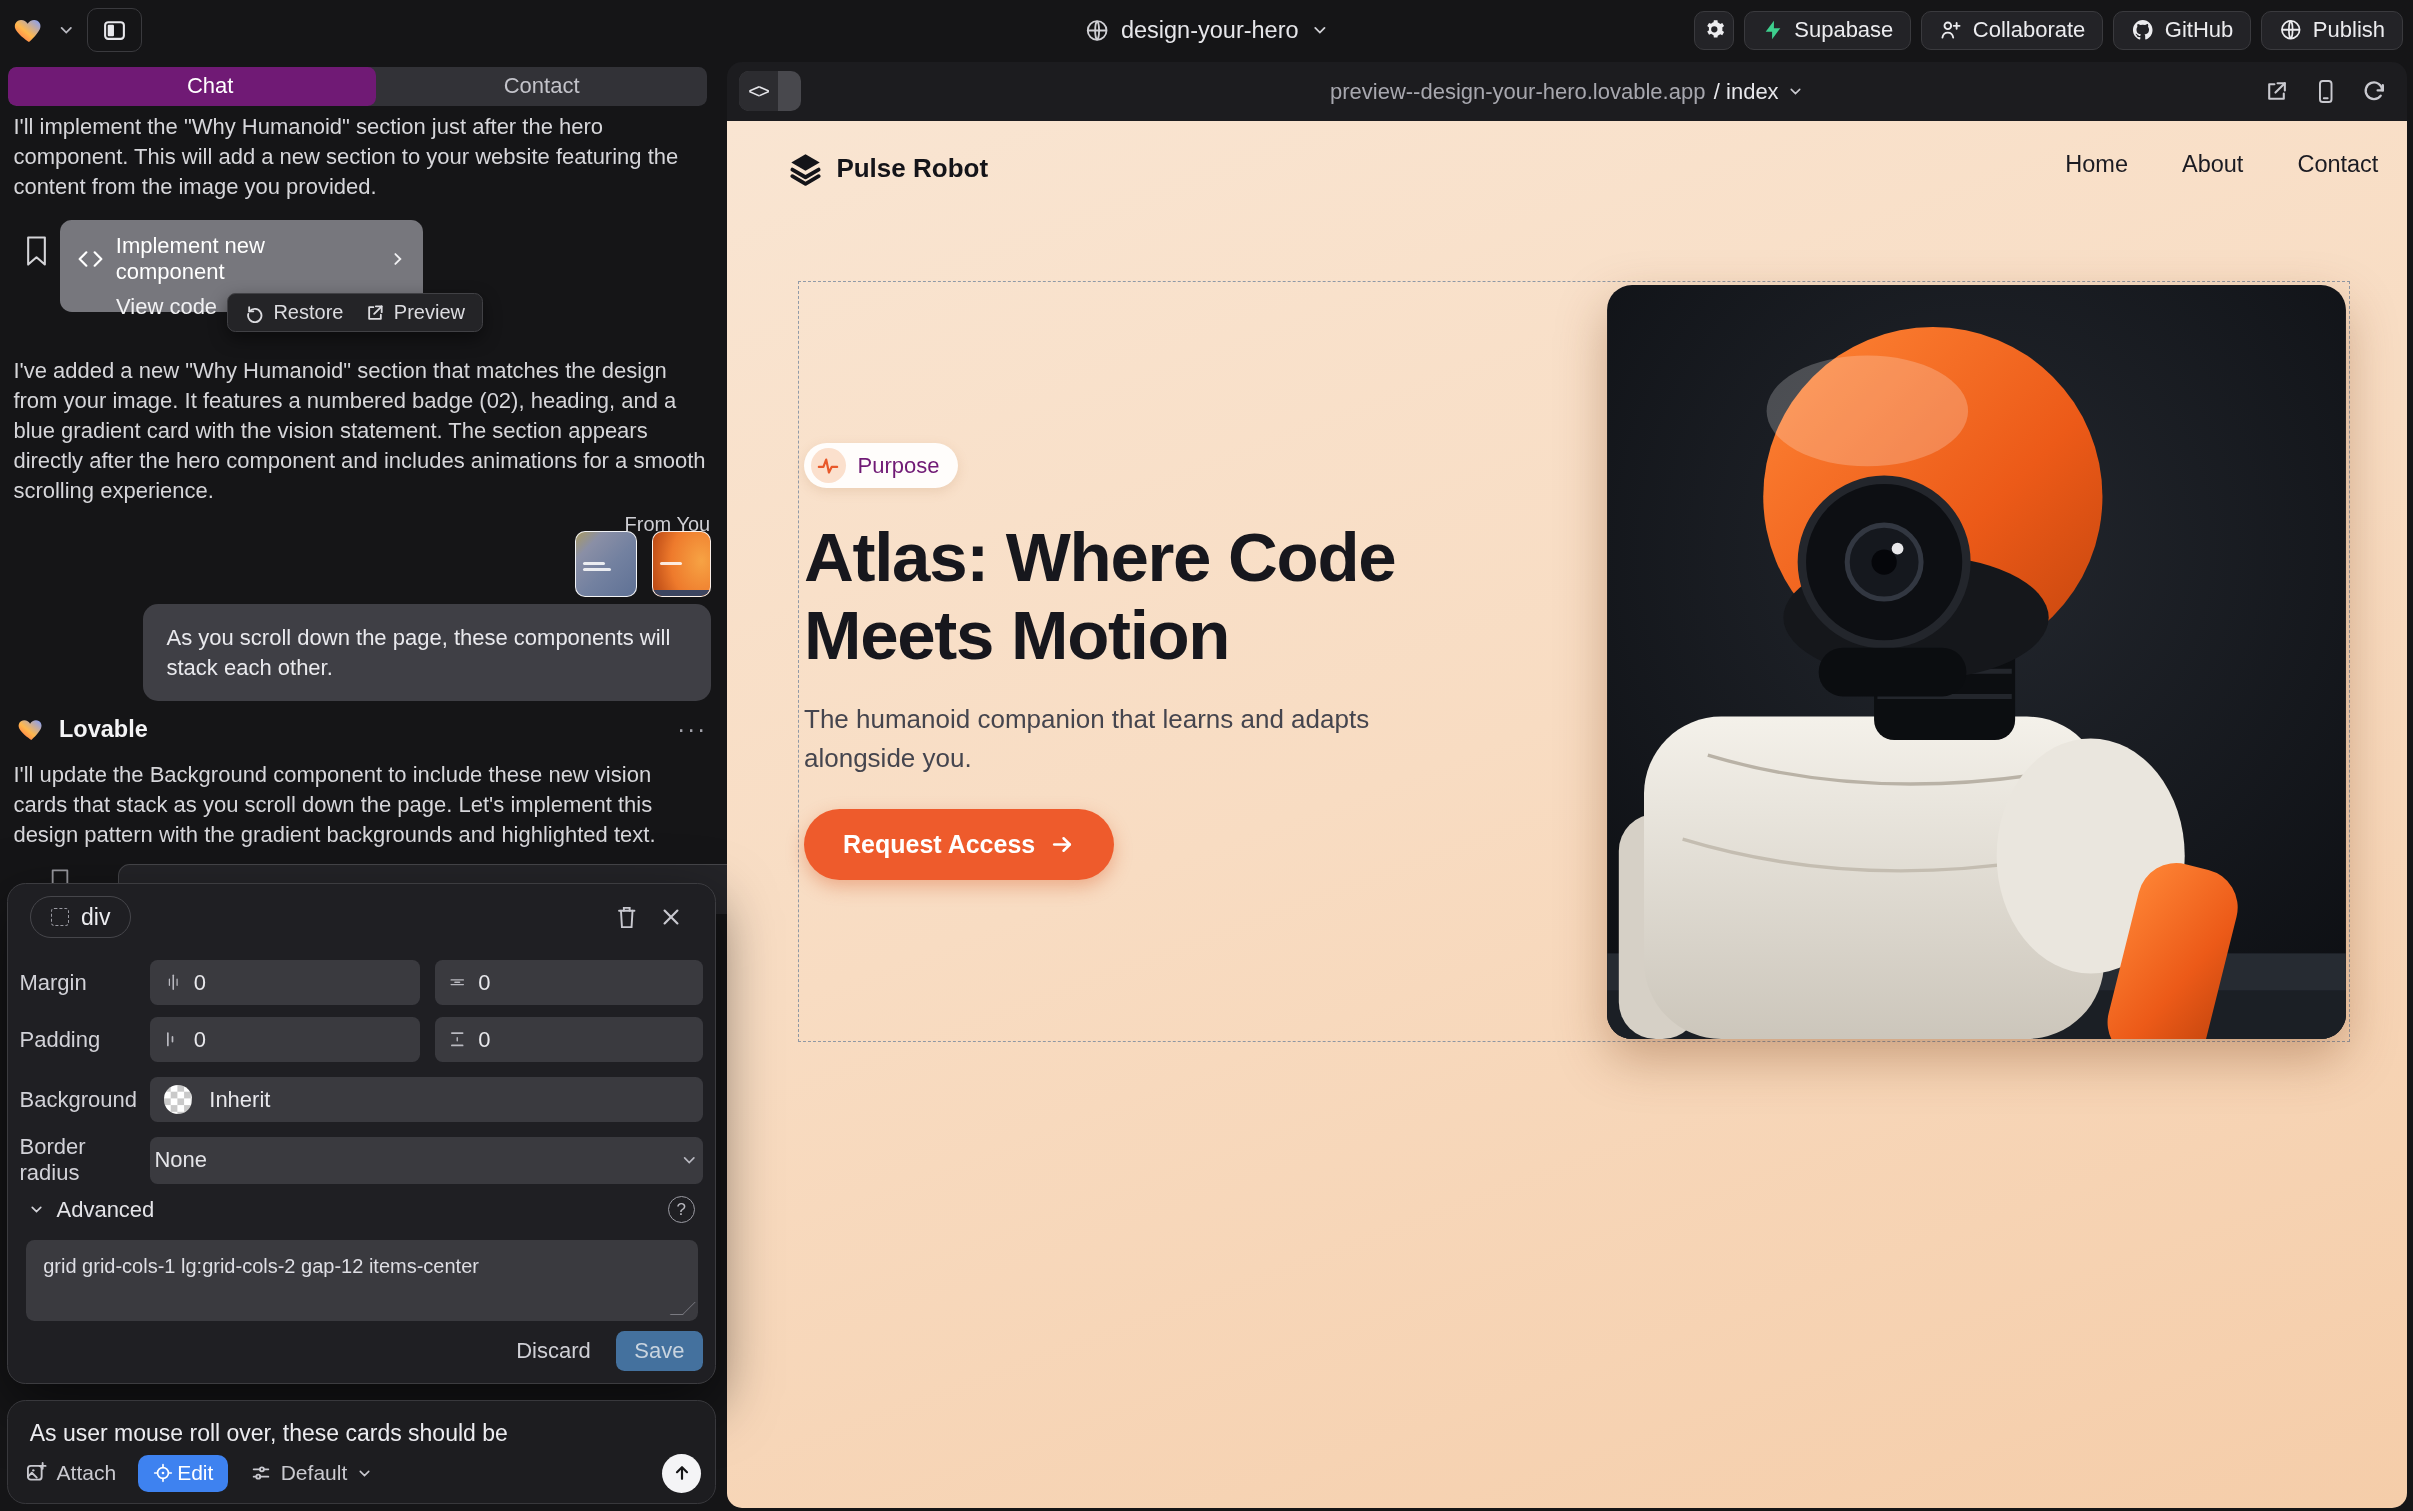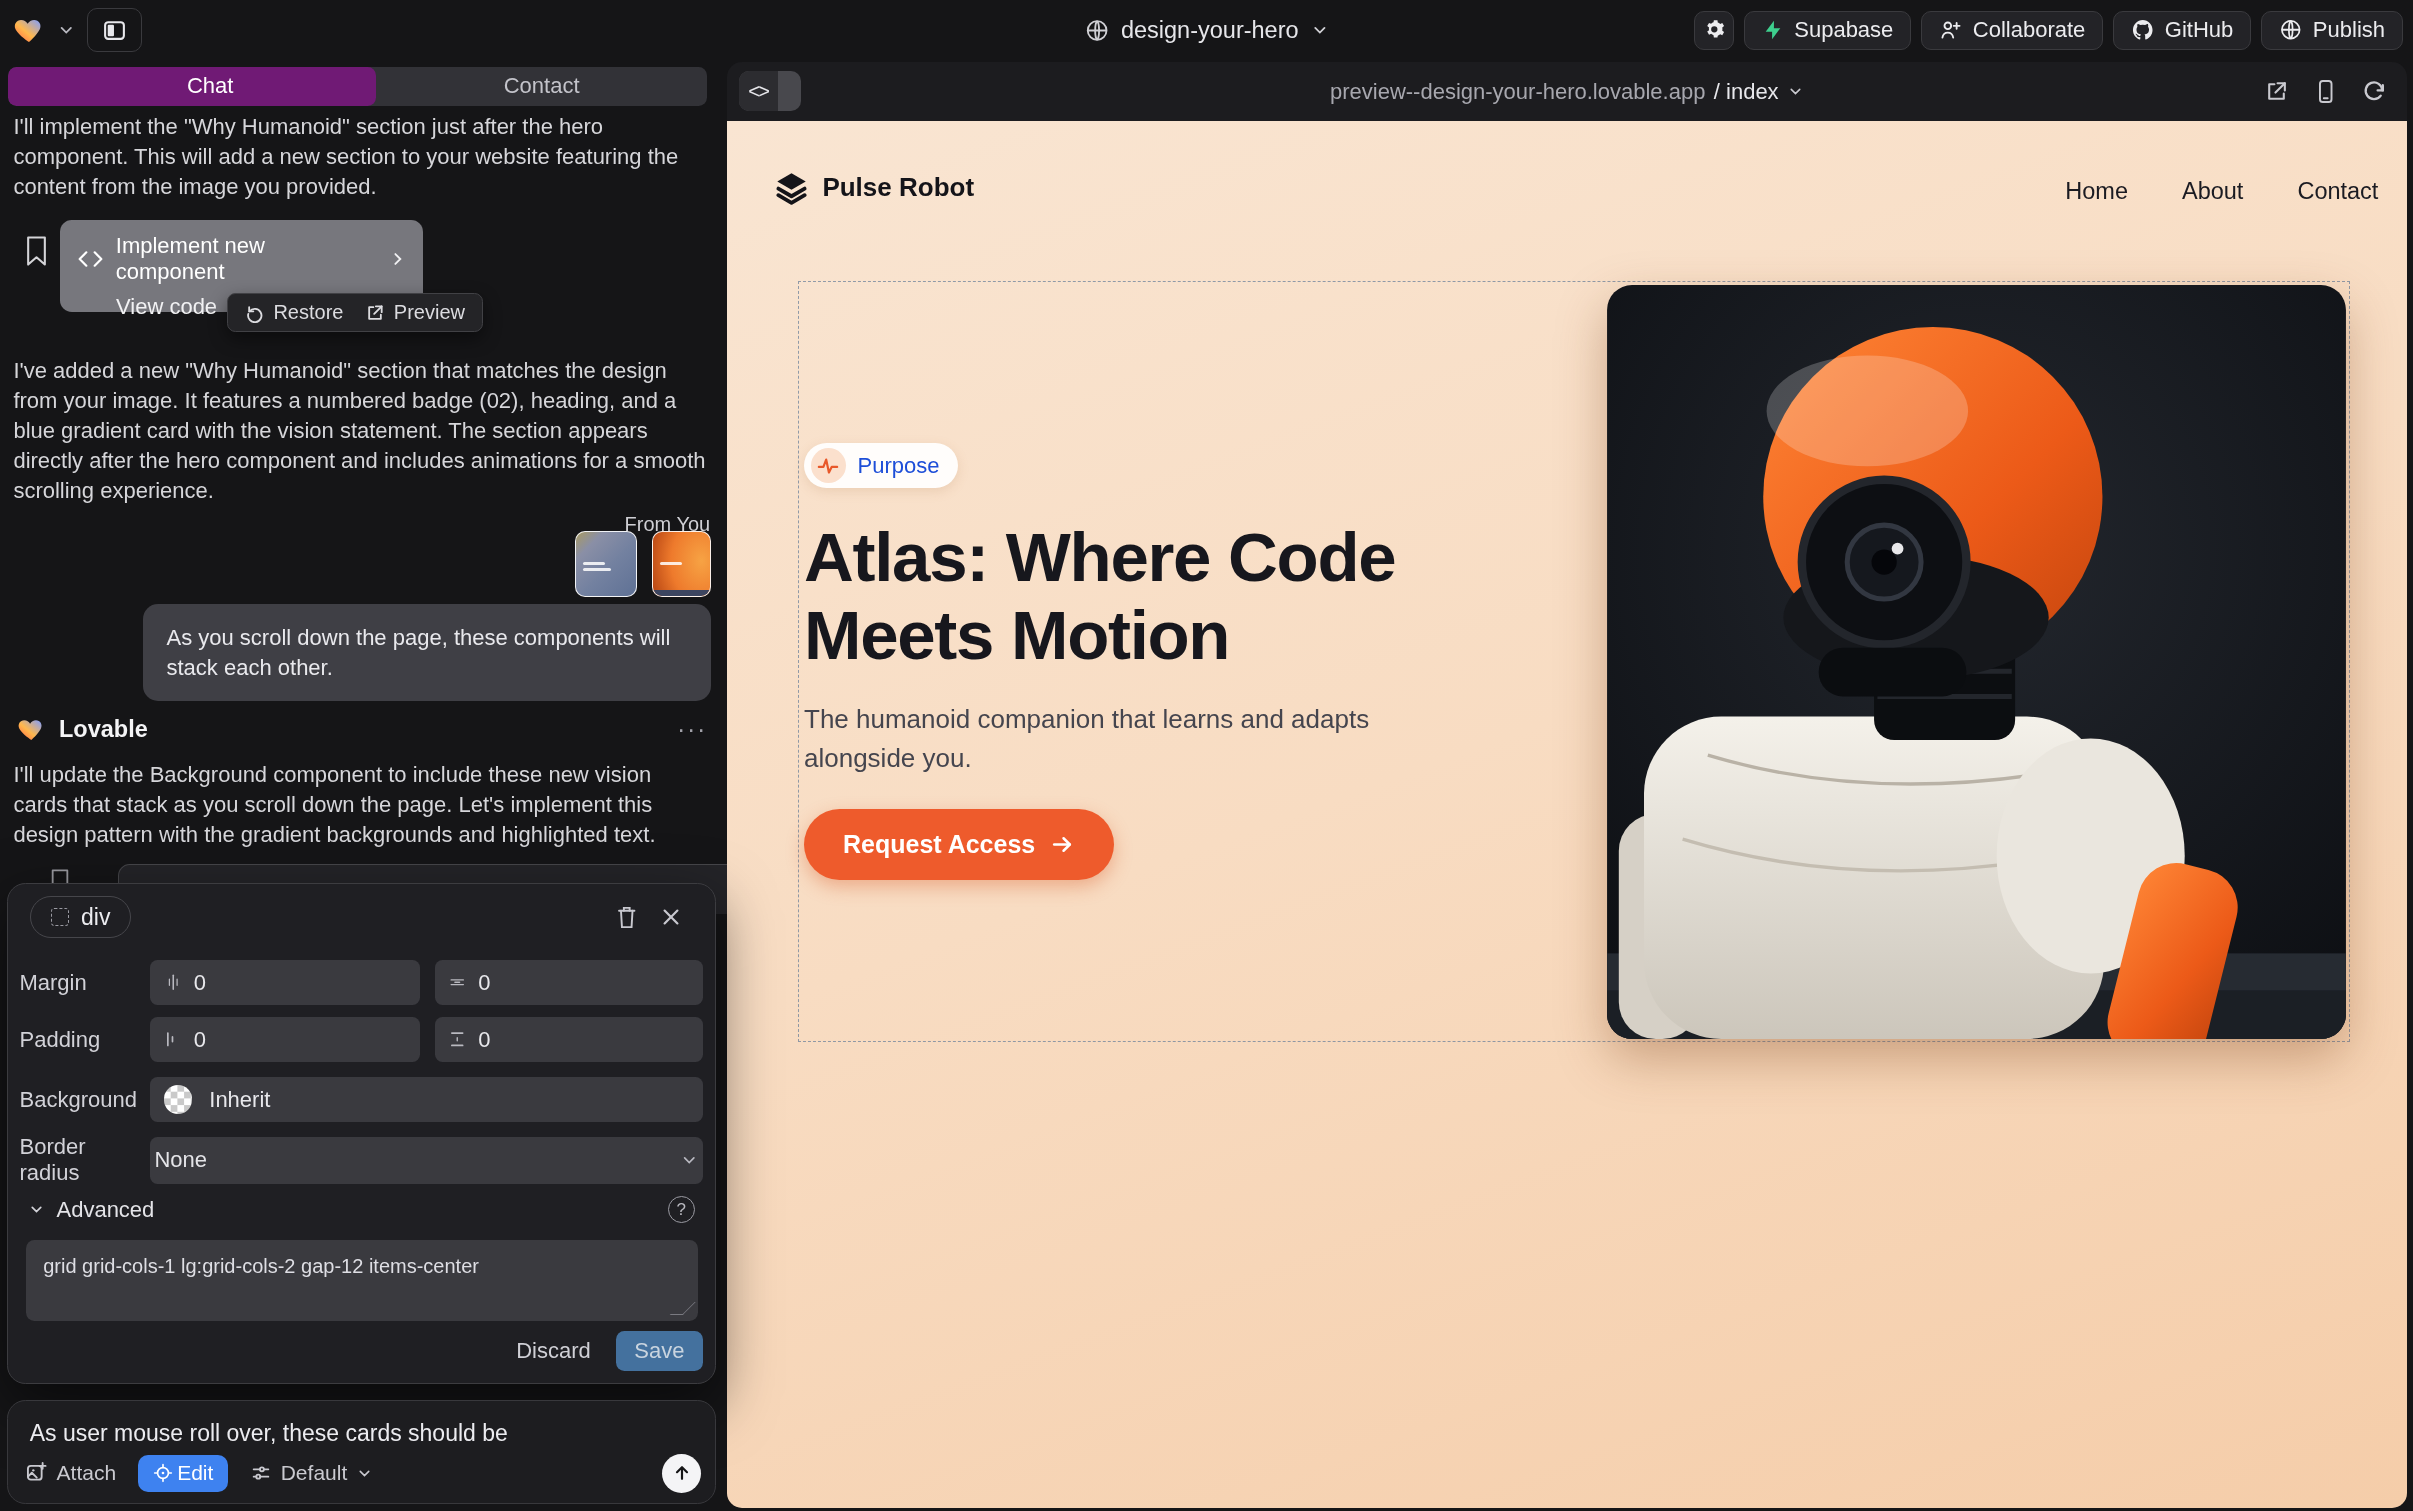--- a/index.html
+++ b/index.html
@@ -86,30 +86,30 @@
   
   .preview { position:absolute; left:727px; top:62px; width:1680px; height:1446px; background:#1c1c1f; border-radius:15px; overflow:hidden; z-index:5; }
   .preview-toolbar { position:relative; height:59px; display:flex; align-items:center; }
   .code-toggle { position:absolute; left:11.8px; top:9.2px; width:62px; height:40px; border-radius:10px; background:#48484d; display:flex; overflow:hidden; cursor:pointer; }
   .code-toggle .seg-dark { width:39px; background:#2c2c30; color:#e8e8ec; font-size:20px; display:flex; align-items:center; justify-content:center; letter-spacing:-1.7px; }
   .address { position:absolute; left:50%; top:0; height:59px; transform:translateX(-50%); display:flex; align-items:center; gap:8.4px; font-size:22px; }
   .addr-domain { color:#a7a7ae; } .addr-path { color:#e8e8ec; }
   .preview-actions { position:absolute; right:20px; top:0; height:59px; display:flex; align-items:center; gap:25px; color:#c9c9cf; }
 
   .website { position:absolute; left:0; top:59px; width:1680px; height:1387px; background:linear-gradient(160deg,#f9e5d2 0%,#f8dcc2 45%,#f5cda9 100%); overflow:hidden; }
-  .site-header { position:absolute; left:47px; right:28.6px; top:30px; height:54px; display:flex; align-items:flex-end; }
+  .site-header { position:absolute; left:61px; right:28.6px; top:30px; height:54px; display:flex; align-items:flex-start; }
   .brand { display:flex; align-items:center; gap:13.4px; color:#141419; font-size:26px; font-weight:700; }
   .site-nav { margin-left:auto; display:flex; gap:54px; font-size:23.5px; color:#1b1b22; }
   .site-nav span { cursor:pointer; }
 
   .hero-select { position:absolute; left:71px; top:160px; width:1552px; height:761px; border:1.7px dashed rgba(110,130,155,.75); }
   .hero-left { position:absolute; left:5px; top:0; width:756px; height:100%; }
   .purpose-badge { position:absolute; left:0; top:161px; display:inline-flex; align-items:center; gap:11.8px; height:45px; padding:5px 18.5px 5px 6.7px; background:#fffdfb; border-radius:23.5px; box-shadow:0 3.4px 11.8px rgba(180,120,80,.18); }
   .pb-icon { width:35px; height:35px; border-radius:50%; background:#fbe0cd; display:flex; align-items:center; justify-content:center; }
-  .pb-label { font-size:22px; color:#1d4ed8; }
+  .pb-label { font-size:22px; color:#701a75; }
   .hero-heading { position:absolute; left:0; top:237px; width:697px; font-size:69px; line-height:1.13; font-weight:800; letter-spacing:-1.3px; color:#17171d; }
   .hero-sub { position:absolute; left:0; top:418px; width:571px; font-size:26px; line-height:1.5; color:#45454e; }
   .hero-cta { position:absolute; left:0; top:527px; display:inline-flex; align-items:center; gap:15px; height:71px; padding:0 39px; background:#ee5b2c; border-radius:37px; color:#ffffff; font-size:25px; font-weight:600; cursor:pointer; box-shadow:0 6.7px 18.5px rgba(214,80,30,.35); }
 
   .robot-card { position:absolute; left:808px; top:3.4px; width:739px; height:754px; border-radius:25px; overflow:hidden; box-shadow:0 20px 50px rgba(120,60,20,.35); }
 </style>
 </head>
 <body>
 
 <svg width="0" height="0" style="position:absolute">

